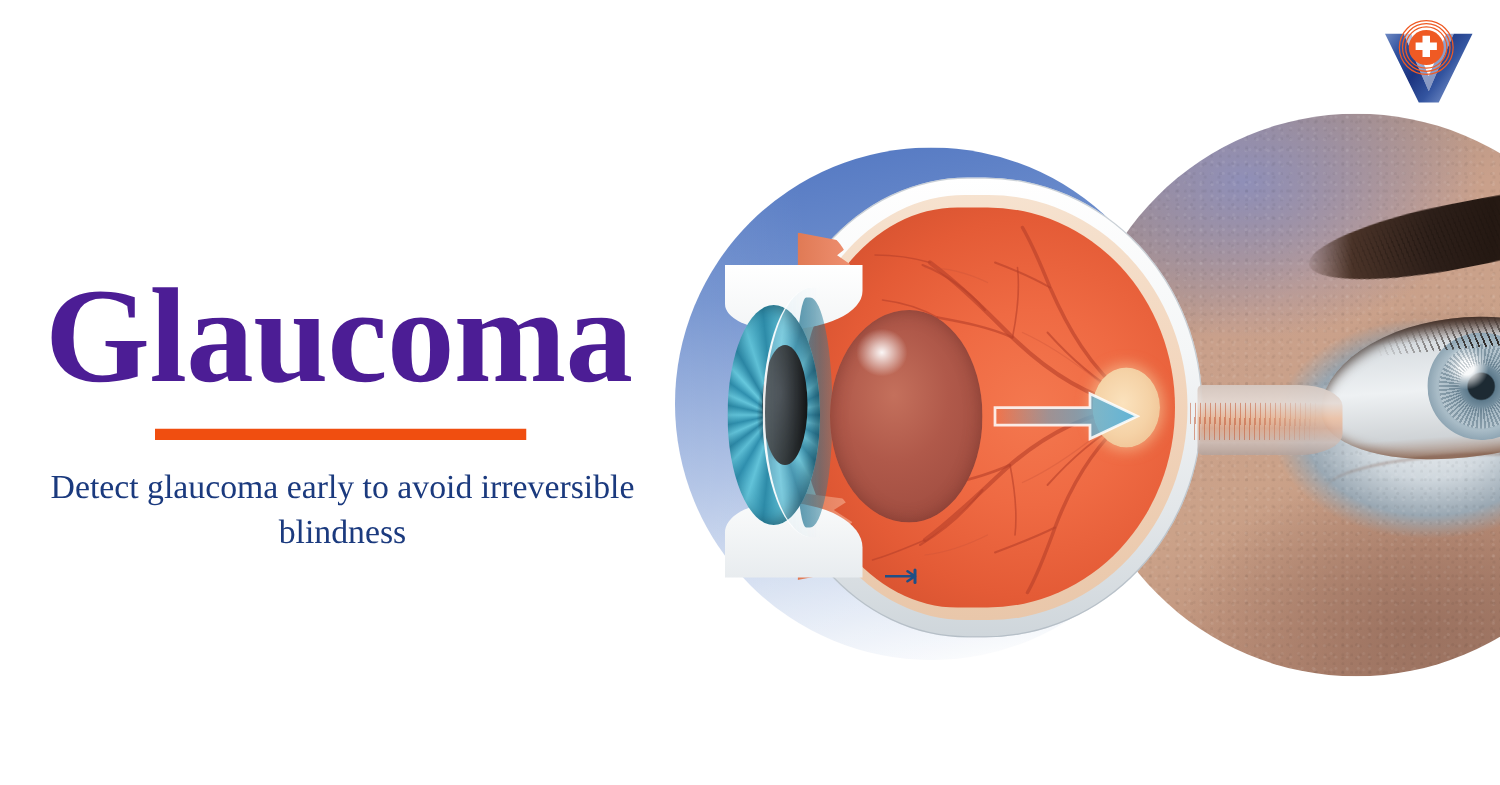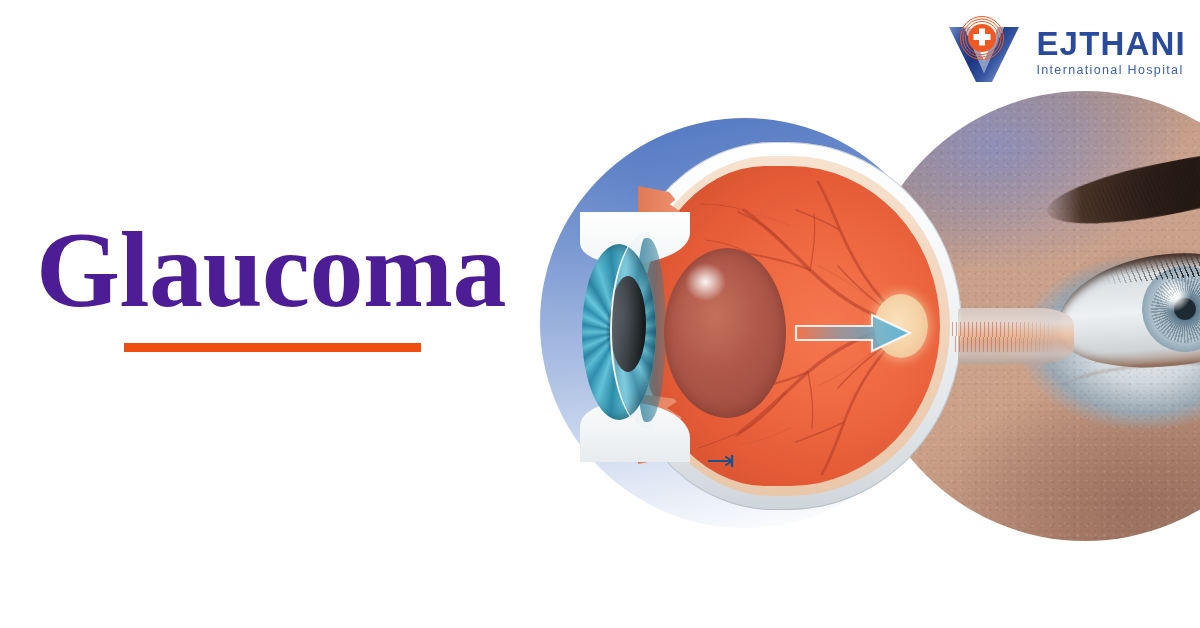--- a/index.html
+++ b/index.html
@@ -272,28 +272,25 @@
         <path d="M23 9 L43 55 L63 9 L57 9 L43 43 L29 9 Z" fill="url(#vgrad2)" opacity=".55"></path>
       </svg>
       <svg viewBox="0 0 46 46" width="46" height="46" style="position:absolute;left:18px;top:-3px;" aria-hidden="true">
         <circle cx="23" cy="23" r="21.5" fill="none" stroke="#ef5a24" stroke-width="1"></circle>
         <circle cx="23" cy="23" r="19" fill="none" stroke="#ef5a24" stroke-width="1"></circle>
         <circle cx="23" cy="23" r="16.5" fill="none" stroke="#ef5a24" stroke-width="1"></circle>
         <circle cx="23" cy="23" r="14" fill="#ef5a24"></circle>
         <path d="M20 13.5h6v5.5h5.5v6H26v5.5h-6V25h-5.5v-6H20z" fill="#ffffff"></path>
       </svg>
     </div>
-    <div class="logo-text">
-      <div class="logo-name">EJTHANI</div>
-      <div class="logo-sub">International Hospital</div>
-    </div>
   </div>
 
   <div class="headline">Glaucoma</div>
   <div class="rule"></div>
+  <div class="subtitle">Detect glaucoma early to avoid irreversible blindness</div>
 
   <div class="art">
 
     <div class="blue-disc"></div>
 
     <div class="photo-disc">
       <div class="skin-grain"></div>
       <div class="socket"></div>
       <div class="eyebrow"></div>
       <div class="eye-open">

